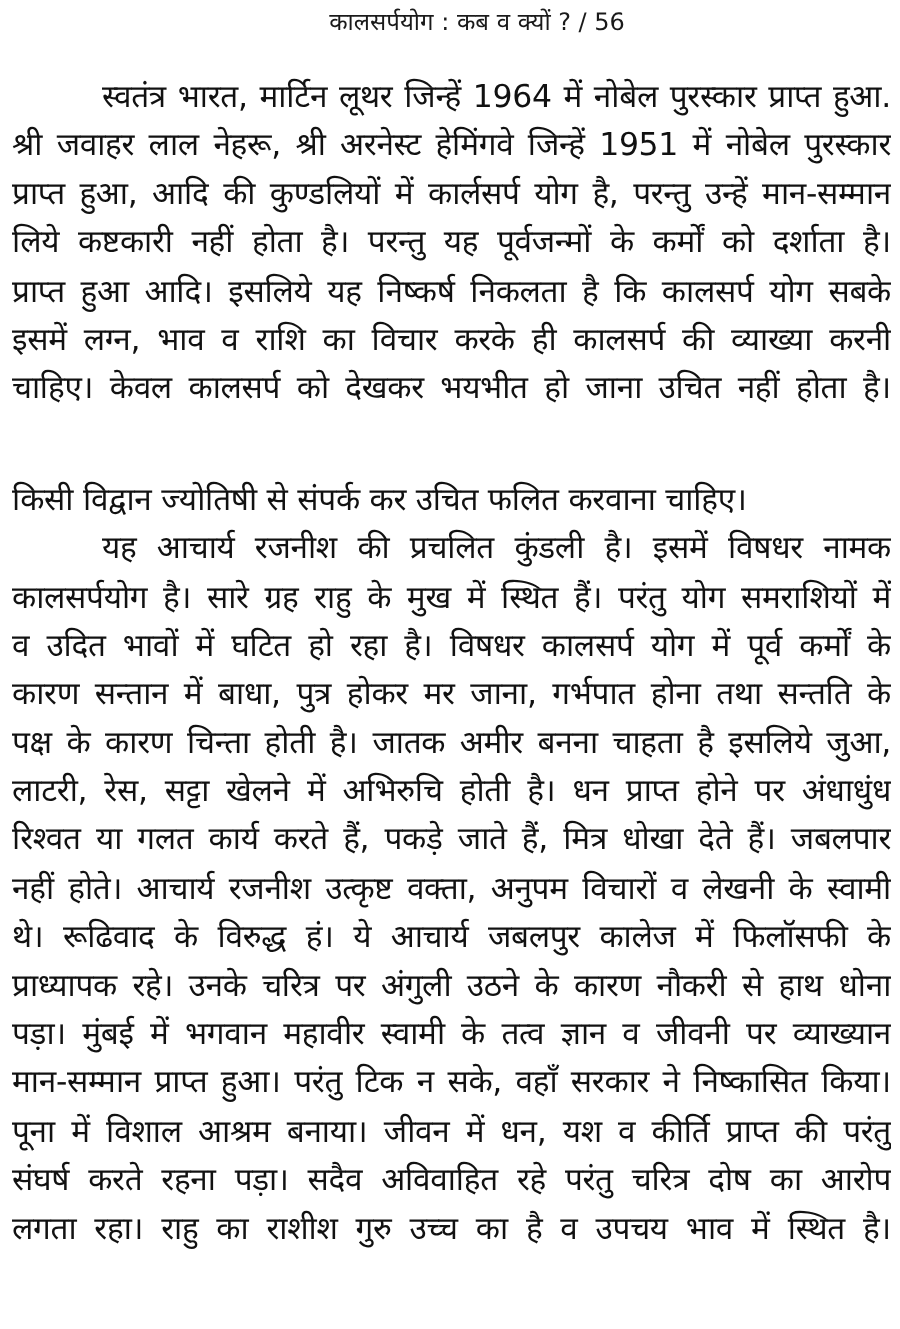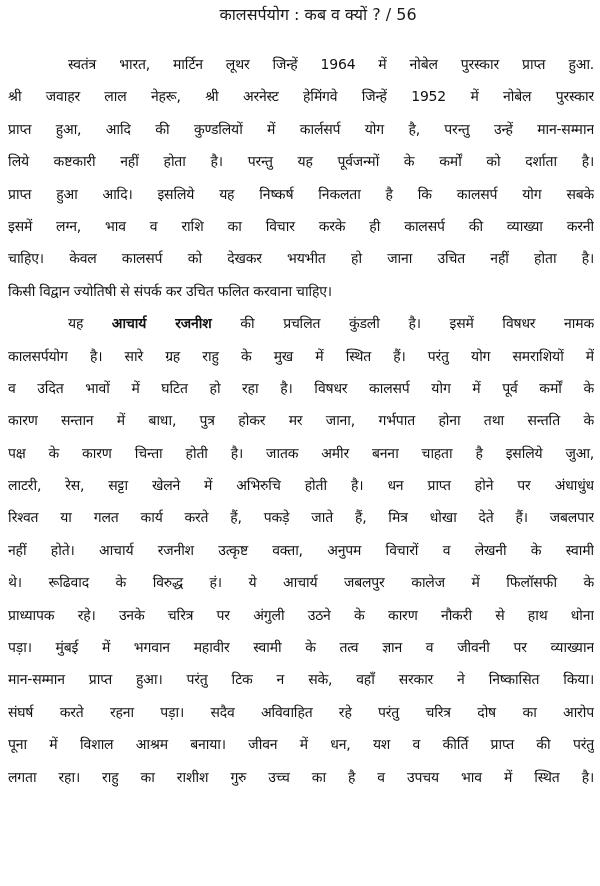--- a/index.html
+++ b/index.html
@@ -11,53 +11,53 @@
     }
     .page-header {
       position: absolute; top: 4px; left: 18px; width: 600px;
       text-align: center; font-size: 16px; line-height: 22px; color: #1a1a1a;
     }
     .body-text {
       position: absolute; top: 48px; left: 8px; width: 586px;
     }
     .line {
       display: block; height: 32.4px; line-height: 32.4px;
-      font-size: 14px; white-space: nowrap; overflow: hidden;
+      font-size: 21px; white-space: nowrap; overflow: hidden;
       text-align: justify; text-align-last: justify; letter-spacing: -0.2px;
     }
     .line.indent { padding-left: 60px; }
-    .line.last { text-align-last: left; }
-    .bold { font-weight: bold; }
+    .line.last { text-align-last: left; margin-top: 42px; }
+    .bold { font-weight: normal; }
   </style>
 </head>
 <body>
 
 <div class="page-header">कालसर्पयोग :  कब व क्यों ? / 56</div>
 
 <div class="body-text">
   <div class="paragraph">
     <span class="line indent">स्वतंत्र भारत, मार्टिन लूथर जिन्हें 1964 में नोबेल पुरस्कार प्राप्त हुआ.</span>
-    <span class="line">श्री जवाहर लाल नेहरू, श्री अरनेस्ट हेमिंगवे जिन्हें 1952 में नोबेल पुरस्कार</span>
+    <span class="line">श्री जवाहर लाल नेहरू, श्री अरनेस्ट हेमिंगवे जिन्हें 1951 में नोबेल पुरस्कार</span>
     <span class="line">प्राप्त हुआ, आदि की कुण्डलियों में कार्लसर्प योग है, परन्तु उन्हें मान-सम्मान</span>
     <span class="line">लिये कष्टकारी नहीं होता है। परन्तु यह पूर्वजन्मों के कर्मों को दर्शाता है।</span>
     <span class="line">प्राप्त हुआ आदि। इसलिये यह निष्कर्ष निकलता है कि कालसर्प योग सबके</span>
     <span class="line">इसमें लग्न, भाव व राशि का विचार करके ही कालसर्प की व्याख्या करनी</span>
     <span class="line">चाहिए। केवल कालसर्प को देखकर भयभीत हो जाना उचित नहीं होता है।</span>
     <span class="line last">किसी विद्वान ज्योतिषी से संपर्क कर उचित फलित करवाना चाहिए।</span>
   </div>
   <div class="paragraph">
     <span class="line indent"><span>यह </span><span class="bold">आचार्य रजनीश</span><span> की प्रचलित कुंडली है। इसमें विषधर नामक</span></span>
     <span class="line">कालसर्पयोग है। सारे ग्रह राहु के मुख में स्थित हैं। परंतु योग समराशियों में</span>
     <span class="line">व उदित भावों में घटित हो रहा है। विषधर कालसर्प योग में  पूर्व कर्मों के</span>
     <span class="line">कारण सन्तान में बाधा, पुत्र होकर मर जाना, गर्भपात होना तथा सन्तति के</span>
     <span class="line">पक्ष के कारण चिन्ता होती है। जातक अमीर बनना चाहता है इसलिये जुआ,</span>
     <span class="line">लाटरी, रेस, सट्टा खेलने में अभिरुचि होती है। धन प्राप्त होने पर अंधाधुंध</span>
     <span class="line">रिश्वत या गलत कार्य करते हैं, पकड़े जाते हैं, मित्र धोखा देते हैं। जबलपार</span>
     <span class="line">नहीं होते। आचार्य रजनीश उत्कृष्ट वक्ता, अनुपम विचारों व लेखनी के स्वामी</span>
     <span class="line">थे। रूढिवाद के विरुद्ध हं। ये आचार्य जबलपुर कालेज में फिलॉसफी के</span>
     <span class="line">प्राध्यापक रहे। उनके चरित्र पर अंगुली उठने के कारण नौकरी से हाथ धोना</span>
     <span class="line">पड़ा। मुंबई में भगवान महावीर स्वामी के तत्व ज्ञान व जीवनी पर व्याख्यान</span>
     <span class="line">मान-सम्मान प्राप्त हुआ। परंतु टिक न सके, वहाँ सरकार ने निष्कासित किया।</span>
+    <span class="line">पूना में विशाल आश्रम बनाया। जीवन में धन, यश व कीर्ति प्राप्त की परंतु</span>
     <span class="line">संघर्ष करते रहना पड़ा। सदैव अविवाहित रहे परंतु चरित्र दोष का आरोप</span>
-    <span class="line">पूना में विशाल आश्रम बनाया। जीवन में धन, यश व कीर्ति प्राप्त की परंतु</span>
     <span class="line">लगता रहा। राहु का राशीश गुरु उच्च का है व उपचय भाव में स्थित है।</span>
   </div>
 </div>
 
 </body></html>

